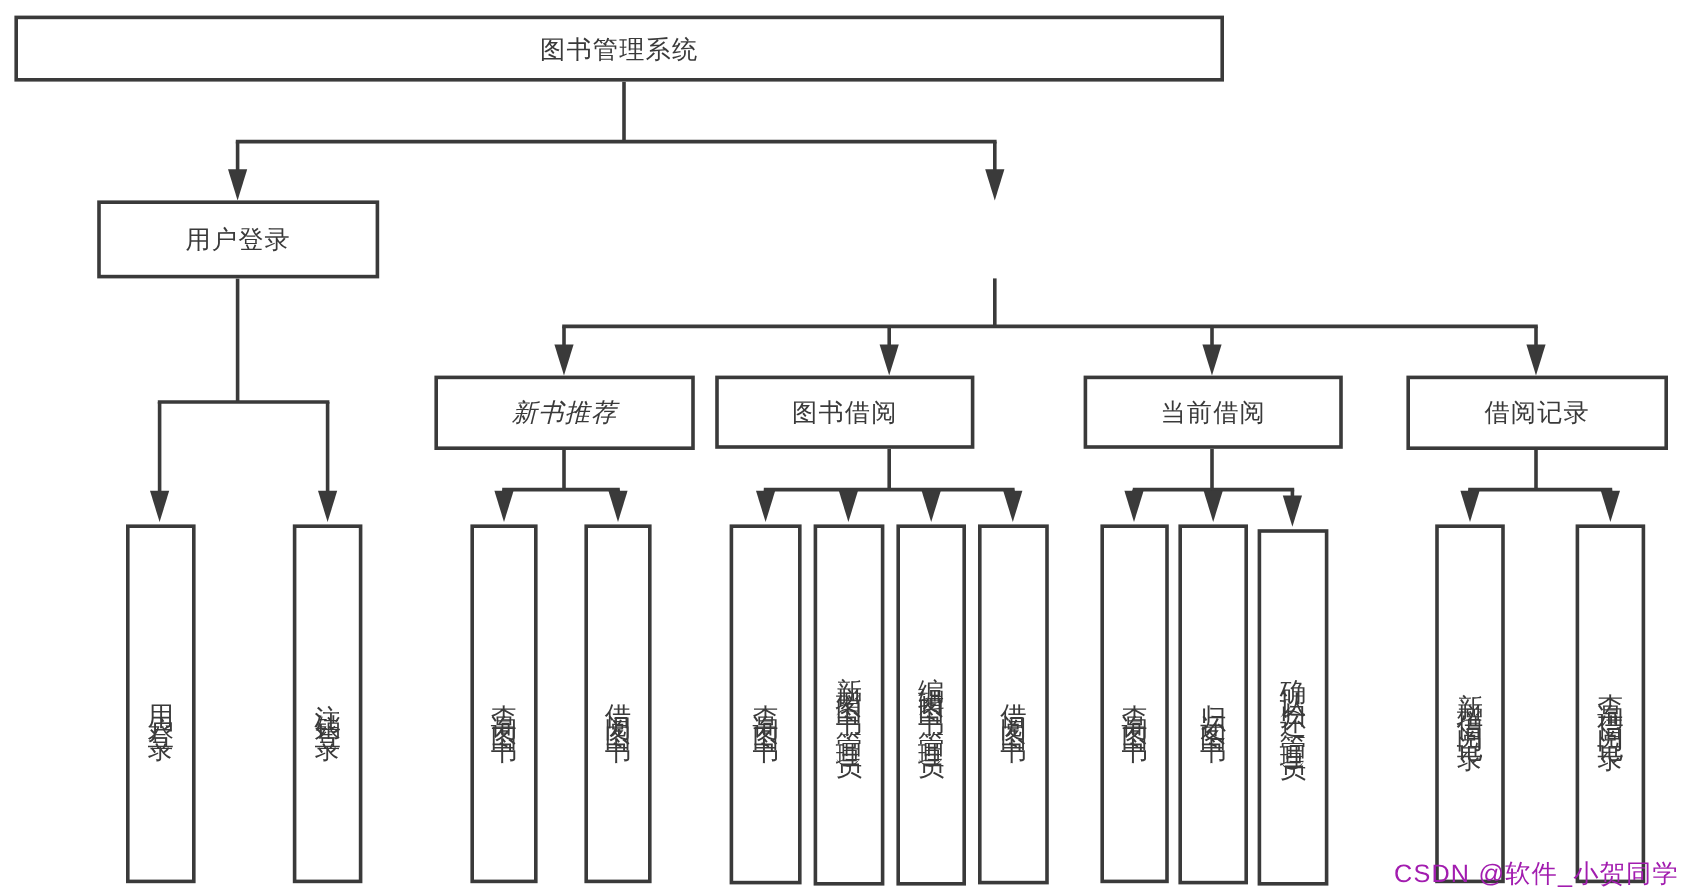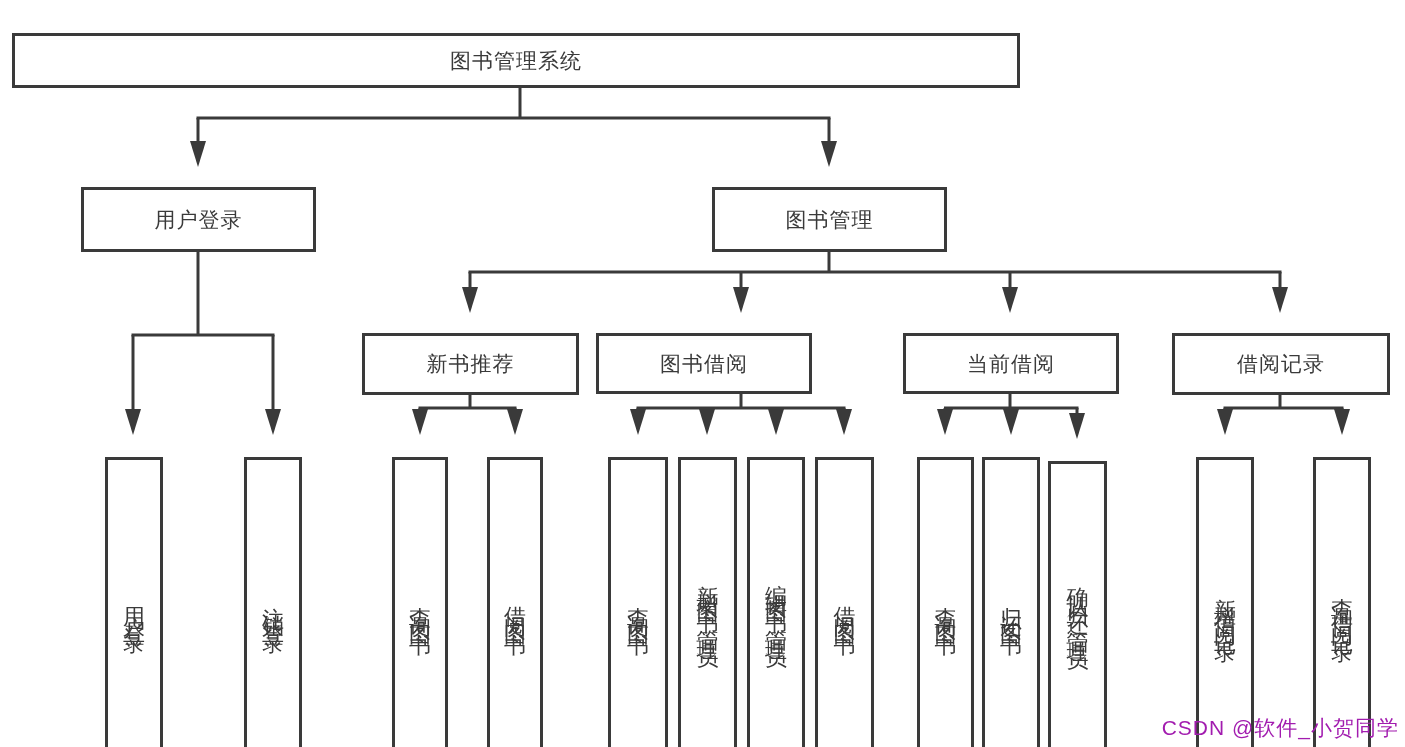--- a/index.html
+++ b/index.html
@@ -11,21 +11,20 @@
     overflow:hidden;
   }
   .connectors{position:absolute;left:0;top:0;width:1405px;height:747px;}
   .node{
     position:absolute;
     box-sizing:border-box;
     border:3px solid #3a3a3a;
     background:#ffffff;
     display:flex;align-items:center;justify-content:center;
     color:#3a3a3a;
-    margin-top:20px;
   }
   .hnode{font-size:21px;letter-spacing:1px;}
   .vnode{font-size:22px;}
   .vtext{
     writing-mode:vertical-rl;
     text-orientation:mixed;
     letter-spacing:9px;
     line-height:1;
     white-space:nowrap;
   }
@@ -34,21 +33,21 @@
     top:714px;right:6px;
     font-size:21px;
     color:#a21caf;
     letter-spacing:1px;
     z-index:5;
   }
   
   #root-box       {left:12px;  top:13px;  width:1008px;height:55px;}
   #user-login-box {left:81px;  top:167px; width:235px; height:65px;}
   #book-mgmt-box  {left:712px; top:167px; width:235px; height:65px;}
-  #new-books-box  {left:362px; top:313px; width:217px; height:62px;}
+  #new-books-box  {left:362px; top:313px; width:217px; height:62px;font-style:italic;}
   #borrow-box     {left:596px; top:313px; width:216px; height:61px;}
   #current-box    {left:903px; top:313px; width:216px; height:61px;font-family:Liberation Mono, monospace;}
   #records-box    {left:1172px;top:313px; width:218px; height:62px;}
 
   #leaf-g0-0{left:105px; top:437px;width:58px;height:299px;}
   #leaf-g0-1{left:244px; top:437px;width:58px;height:299px;}
   #leaf-g1-0{left:392px; top:437px;width:56px;height:299px;}
   #leaf-g1-1{left:487px; top:437px;width:56px;height:299px;}
   #leaf-g2-0{left:608px; top:437px;width:60px;height:300px;}
   #leaf-g2-1{left:678px; top:437px;width:59px;height:301px;}
@@ -132,23 +131,20 @@
     </g>
   </svg>
 
   <div class="node hnode" id="root-box">
     <span>图书管理系统</span>
   </div>
 
   <div class="node hnode" id="user-login-box">
     <span>用户登录</span>
   </div>
-  <div class="node hnode" id="book-mgmt-box">
-    <span>图书管理</span>
-  </div>
 
   <div class="node hnode" id="new-books-box">
     <span>新书推荐</span>
   </div>
   <div class="node hnode" id="borrow-box">
     <span>图书借阅</span>
   </div>
   <div class="node hnode" id="current-box">
     <span>当前借阅</span>
   </div>

